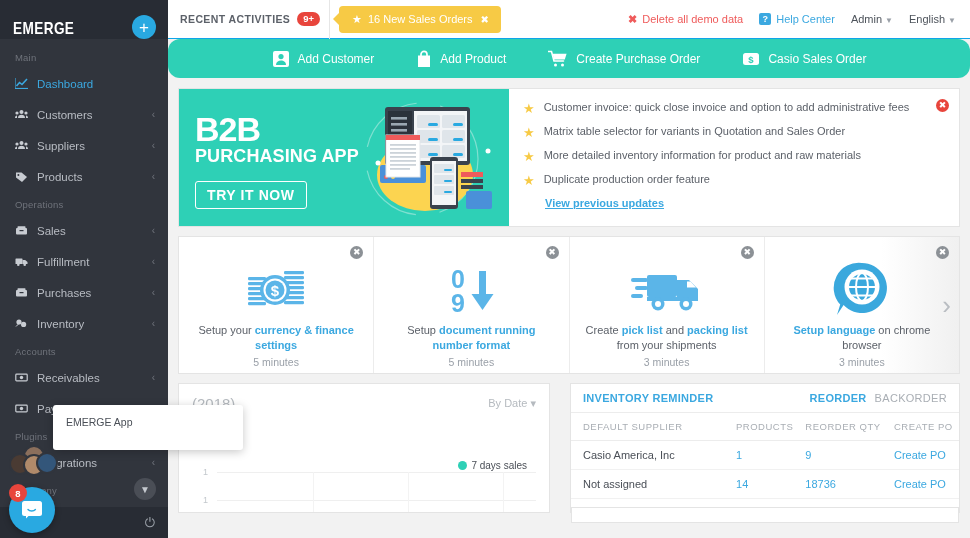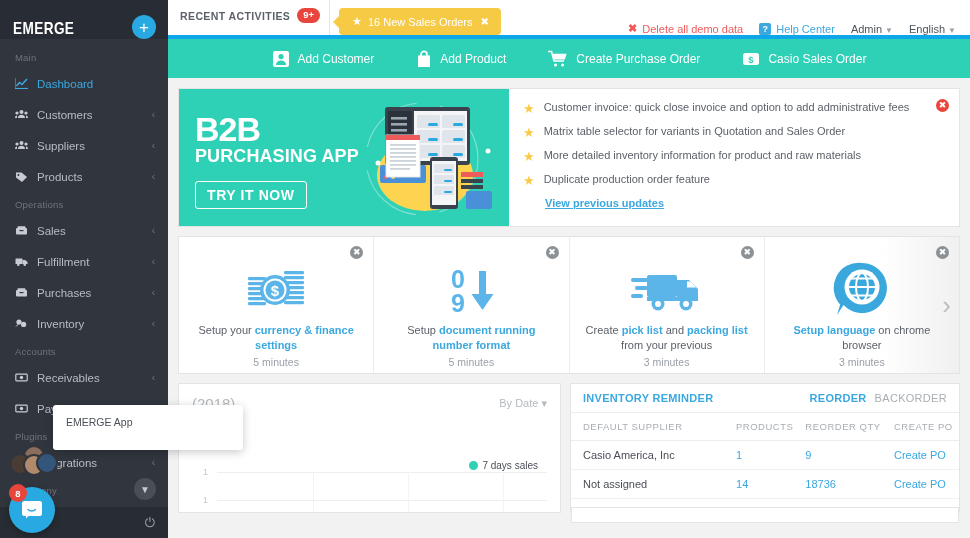--- a/index.html
+++ b/index.html
@@ -104,22 +104,22 @@
     box-shadow: 0 2px 10px rgba(0,0,0,.22);
     padding: 11px 13px 13px 13px; z-index: 40;
   }
   .chat-bubble-title { font-size: 10.5px; color: #4a4f57; margin-bottom: 9px; }
   .chat-bubble-msg { font-size: 11.5px; color: #2f343b; line-height: 1.5; }
 
   
   .main { flex: 1; height: 538px; position: relative; background: #f2f2f2; overflow: hidden; }
 
   .topbar {
-    height: 39px; background: #fff; display: flex; align-items: flex-end;
-    border-bottom: 4px solid #0ea5e9; position: relative;
+    height: 39px; background: #fff; display: flex; align-items: center;
+    border-bottom: 1px solid #0ea5e9; position: relative;
   }
   .recent {
     display: flex; align-items: center; gap: 7px;
     padding-left: 12px; height: 39px;
     border-right: 1px solid #e6e6e6; padding-right: 9px;
   }
   .recent-lbl {
     font-size: 10.5px; font-weight: bold; color: #5c6169; letter-spacing: .4px;
   }
   .recent-count {
@@ -152,21 +152,21 @@
   .tb-q {
     background: #3ba8e0; color:#fff; width: 12px; height: 12px;
     border-radius: 2px; font-size: 9px; display:flex;
     align-items:center; justify-content:center; font-weight:bold;
   }
   .tb-menu { color: #4d535b; cursor: pointer; }
   .tb-menu .cv { color: #9aa0a8; font-size: 8px; margin-left: 3px; }
 
   .actionbar {
     height: 39px; background: #2ed0b6;
-    display: flex; align-items: center; justify-content: center; gap: 42px;
+    display: flex; align-items: center; justify-content: center; gap: 42px; border-radius: 12px;
   }
   .action {
     display: flex; align-items: center; gap: 8px;
     color: #fff; font-size: 12px; cursor: pointer;
   }
   .action svg { display: block; }
 
   .content { padding: 10px 10px 0 10px; }
 
   
@@ -230,21 +230,21 @@
   }
   .card-txt b { color: #3ba8e0; }
   .card-time { font-size: 10.5px; color: #9aa0a8; margin-top: 3px; }
   .card-next {
     position: absolute; right: 8px; top: 50%; transform: translateY(-50%);
     color: #b9bdc2; font-size: 26px; font-weight: 300; cursor: pointer;
     line-height: 1;
   }
 
   
-  .bottom { display: flex; gap: 9px; margin-top: 9px; }
+  .bottom { display: flex; gap: 20px; margin-top: 9px; }
   .panel { background: #fff; border: 1px solid #e4e4e4; }
   .panel-chart { flex: 1; height: 130px; position: relative; padding: 11px 13px; }
   .chart-title { font-size: 15px; color: #b5babf; }
   .chart-range { font-size: 11px; color: #c3c8cd; margin-top: 7px; }
   .chart-range .sel { color: #8d9399; }
   .bydate {
     position: absolute; right: 13px; top: 13px;
     font-size: 11px; color: #b5babf; cursor: pointer;
   }
   .chart-legend {
@@ -689,21 +689,21 @@
               <rect x="16" y="9" width="30" height="22" rx="2" fill="#5bb5e8"></rect>
               <path d="M46 14h12l9 9v8H46z" fill="#5bb5e8"></path>
               <path d="M56 15.5h3.5l5.5 6H56z" fill="#fff"></path>
               <rect x="16" y="31" width="51" height="4" fill="#5bb5e8"></rect>
               <circle cx="27" cy="38" r="6.5" fill="#5bb5e8"></circle>
                 <circle cx="27" cy="38" r="3" fill="#fff"></circle>
               <circle cx="55" cy="38" r="6.5" fill="#5bb5e8"></circle>
                 <circle cx="55" cy="38" r="3" fill="#fff"></circle>
             </svg>
           </div>
-          <div class="card-txt"><span>Create </span><b>pick list</b><span> and </span><b>packing list</b><span> from your previous</span></div>
+          <div class="card-txt"><span>Create </span><b>pick list</b><span> and </span><b>packing list</b><span> from your shipments</span></div>
           <div class="card-time">3 minutes</div>
         </div>
 
         <div class="card">
           <div class="card-close">✖</div>
           <div class="card-ico">
             <svg width="62" height="58" viewBox="0 0 62 58">
               <path d="M31 2a25 25 0 11-18.4 42L6 54l3.2-10.4A25 25 0 0131 2z" fill="#3aa8dd"></path>
               <circle cx="31" cy="26" r="17.5" fill="#fff"></circle>
               <circle cx="31" cy="26" r="14" fill="#3aa8dd"></circle>

